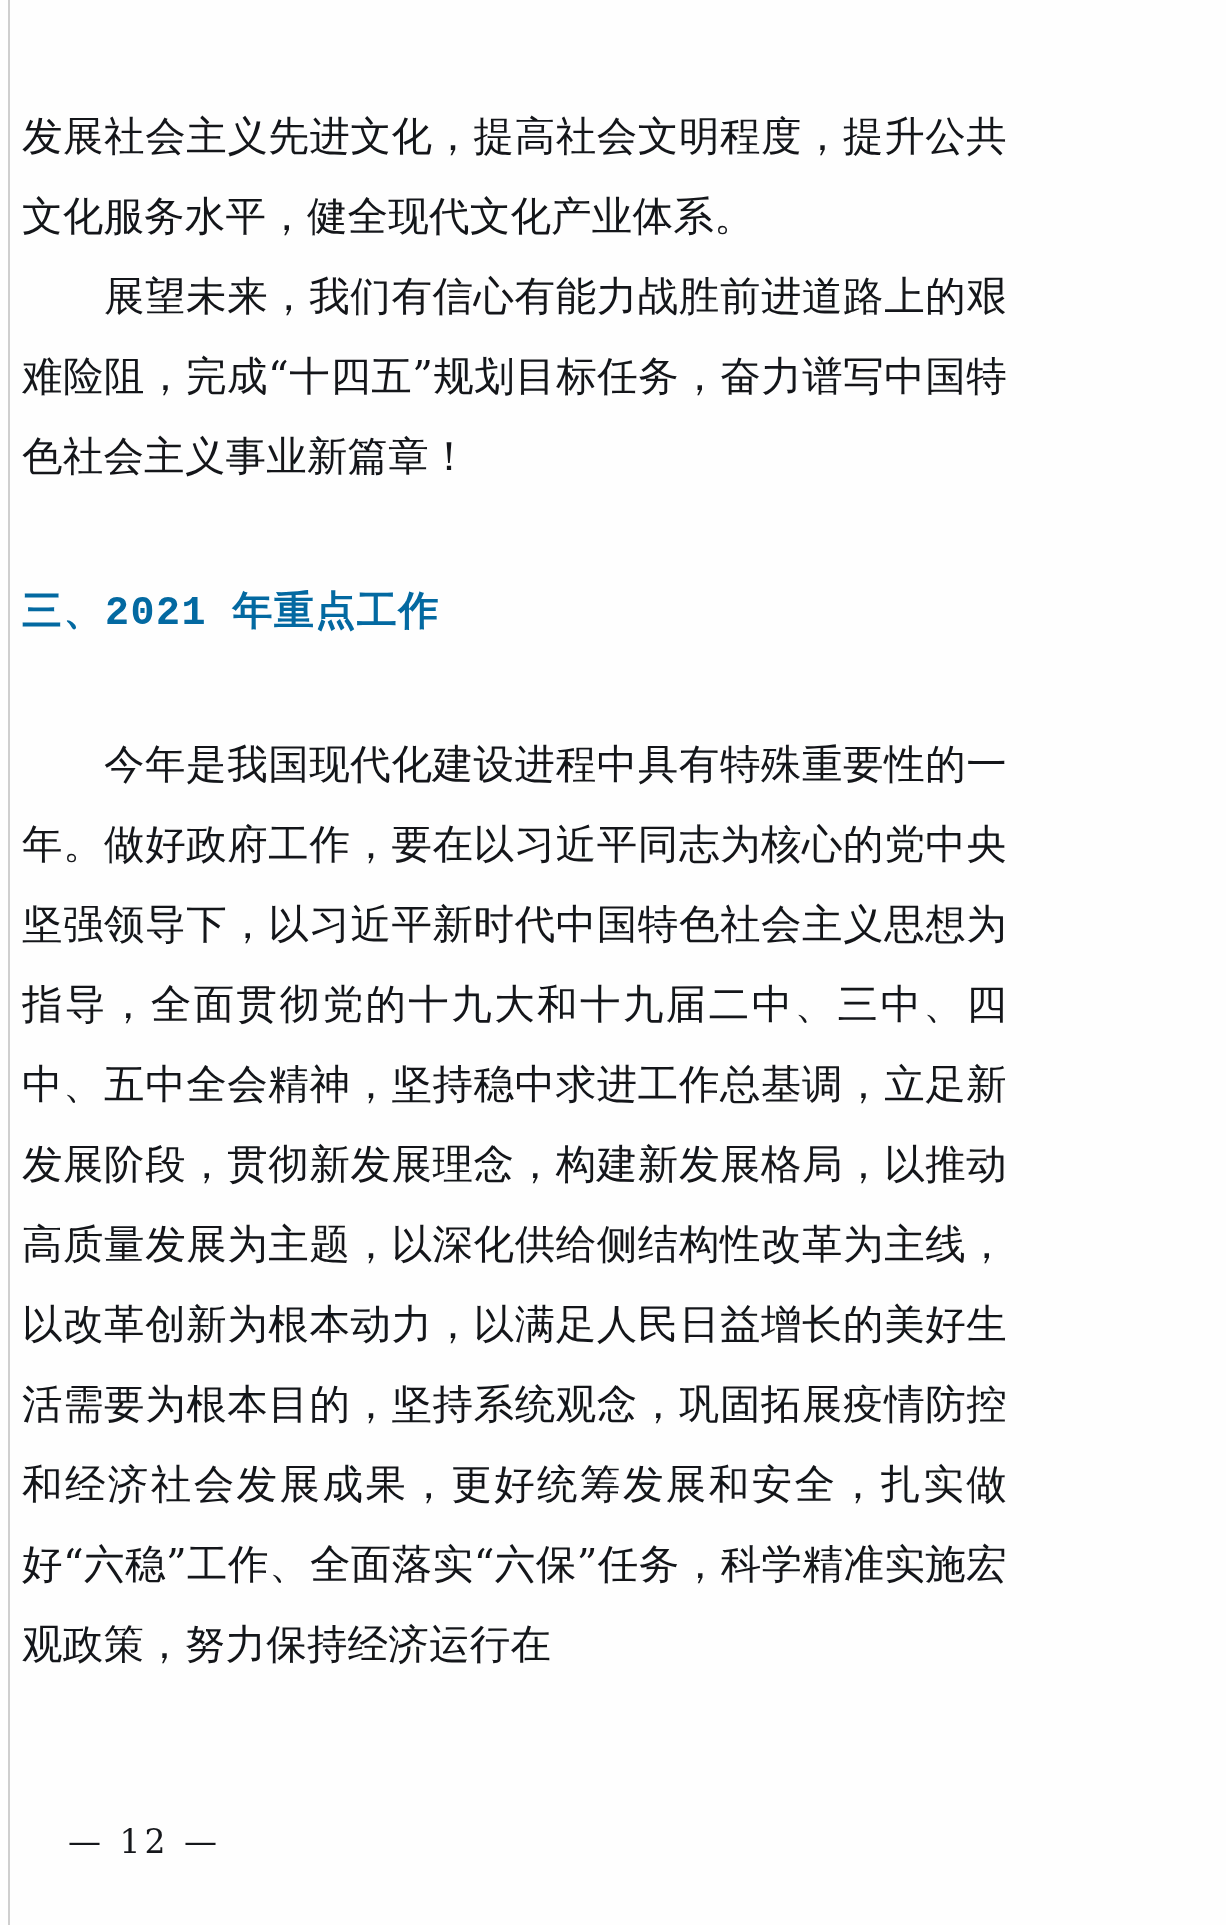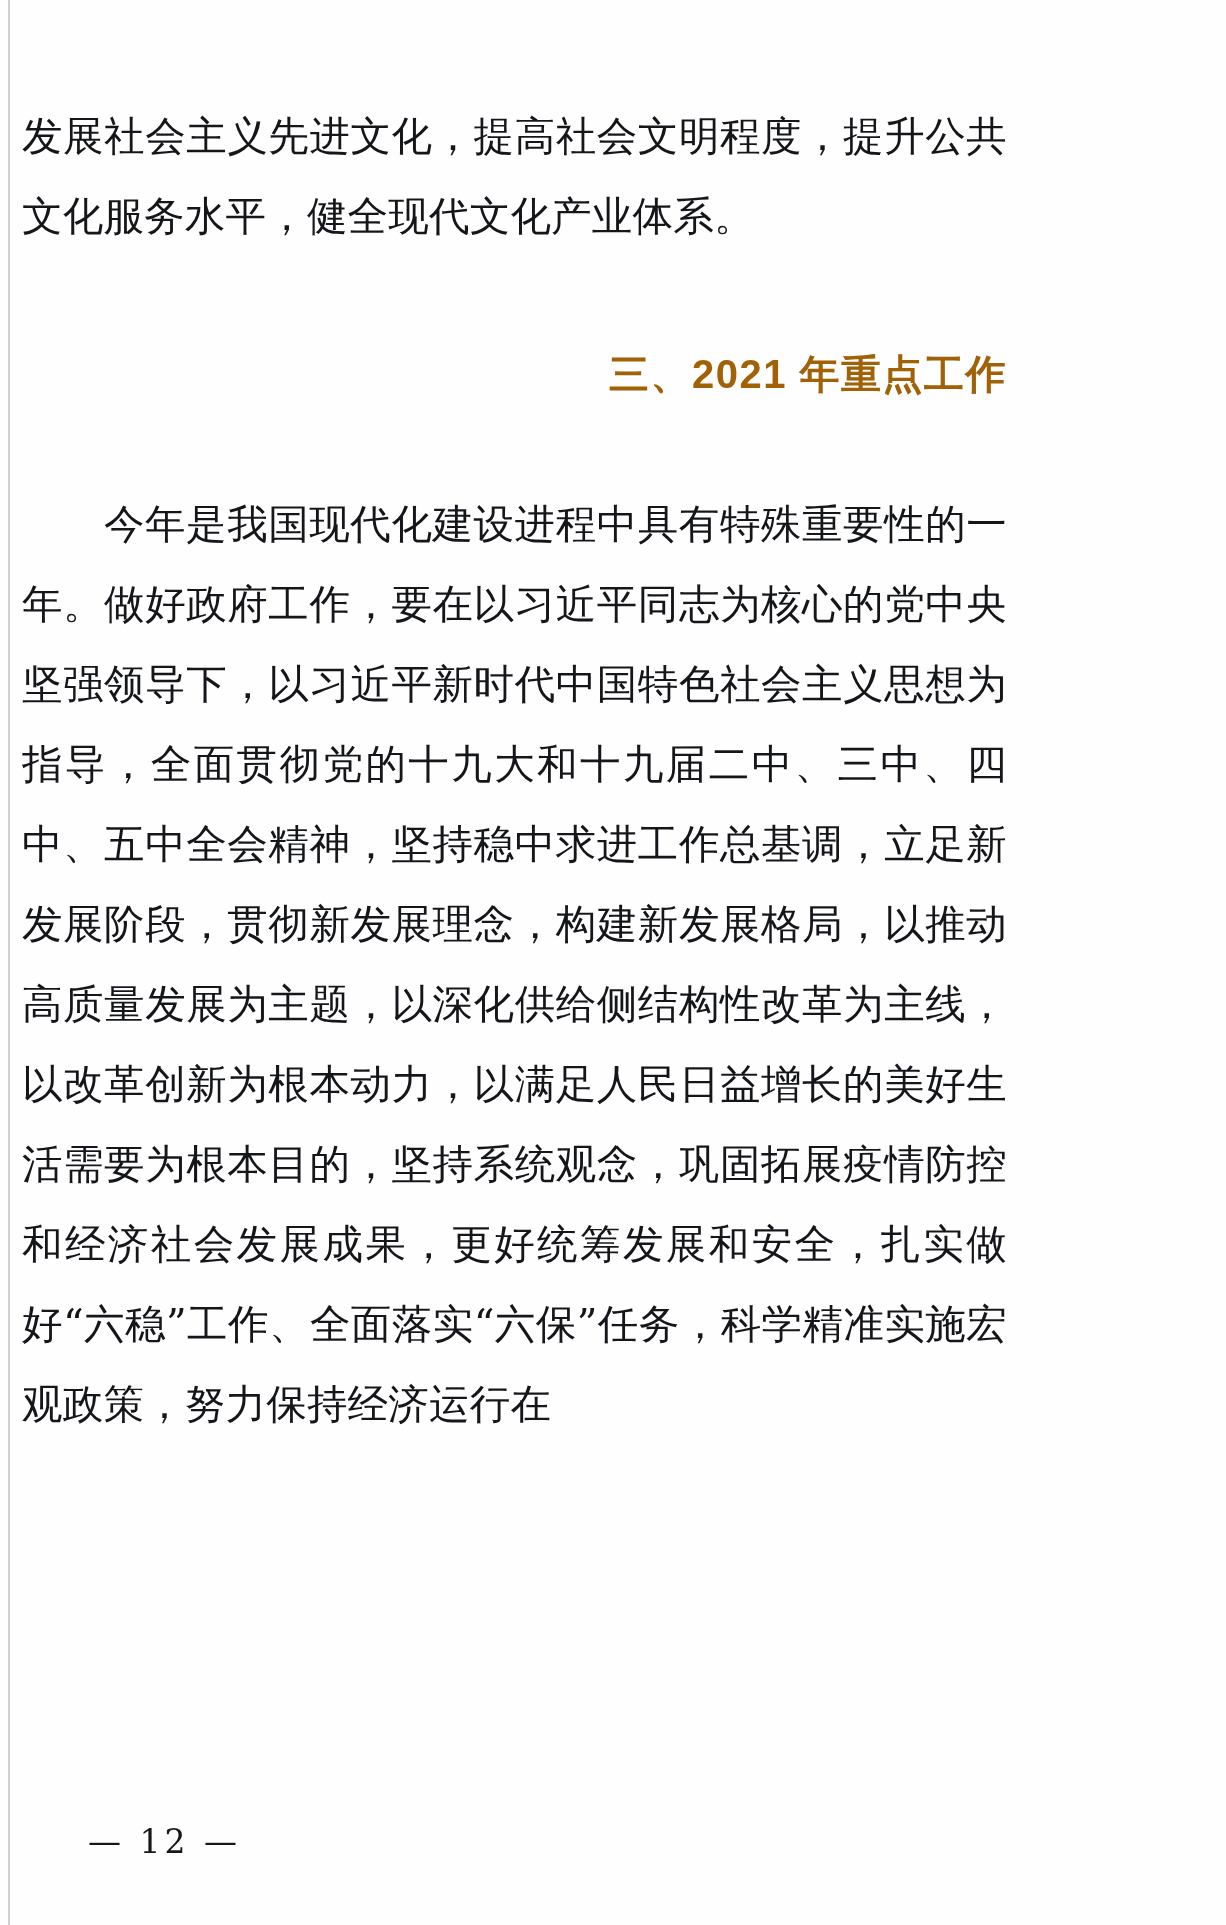--- a/index.html
+++ b/index.html
@@ -42,57 +42,58 @@
     font-family: "DejaVu Serif", "Liberation Serif", serif;
     font-weight: 400;
   }
   .para.indent {
     text-indent: 82px;
   }
   .para + .para {
     margin-top: 0;
   }
   .heading {
-    font-family: Liberation Sans, sans-serif;
+    font-family: Liberation Mono, monospace;
     font-weight: 700;
     font-size: 40px;
     line-height: 80px;
-    text-align: right;
-    color: #a16207;
+    text-align: left;
+    color: #0369a1;
     letter-spacing: 1.5px;
     margin: 0;
   }
   .heading-space-top { height: 78px; }
   .heading-space-bottom { height: 70px; }
   .footer {
     position: absolute;
     left: 0;
     top: 1822px;
     width: 1226px;
     text-align: left;
-    padding-left: 88px;
+    padding-left: 68px;
     box-sizing: border-box;
     font-family: "DejaVu Serif", "Liberation Serif", serif;
     font-size: 33px;
     color: #15171b;
     letter-spacing: 4px;
   }
 </style>
 </head>
 <body>
 
 <div class="page">
 
   <div class="edge-rule"></div>
 
   <div class="content">
 
     <p class="para">发展社会主义先进文化，提高社会文明程度，提升公共文化服务水平，健全现代文化产业体系。</p>
 
 
+    <p class="para indent">展望未来，我们有信心有能力战胜前进道路上的艰难险阻，完成“十四五”规划目标任务，奋力谱写中国特色社会主义事业新篇章！</p>
 
     <div class="heading-space-top"></div>
 
     <h2 class="heading">三、2021 年重点工作</h2>
 
     <div class="heading-space-bottom"></div>
 
     <p class="para indent">今年是我国现代化建设进程中具有特殊重要性的一年。做好政府工作，要在以习近平同志为核心的党中央坚强领导下，以习近平新时代中国特色社会主义思想为指导，全面贯彻党的十九大和十九届二中、三中、四中、五中全会精神，坚持稳中求进工作总基调，立足新发展阶段，贯彻新发展理念，构建新发展格局，以推动高质量发展为主题，以深化供给侧结构性改革为主线，以改革创新为根本动力，以满足人民日益增长的美好生活需要为根本目的，坚持系统观念，巩固拓展疫情防控和经济社会发展成果，更好统筹发展和安全，扎实做好“六稳”工作、全面落实“六保”任务，科学精准实施宏观政策，努力保持经济运行在</p>
 
   </div>

